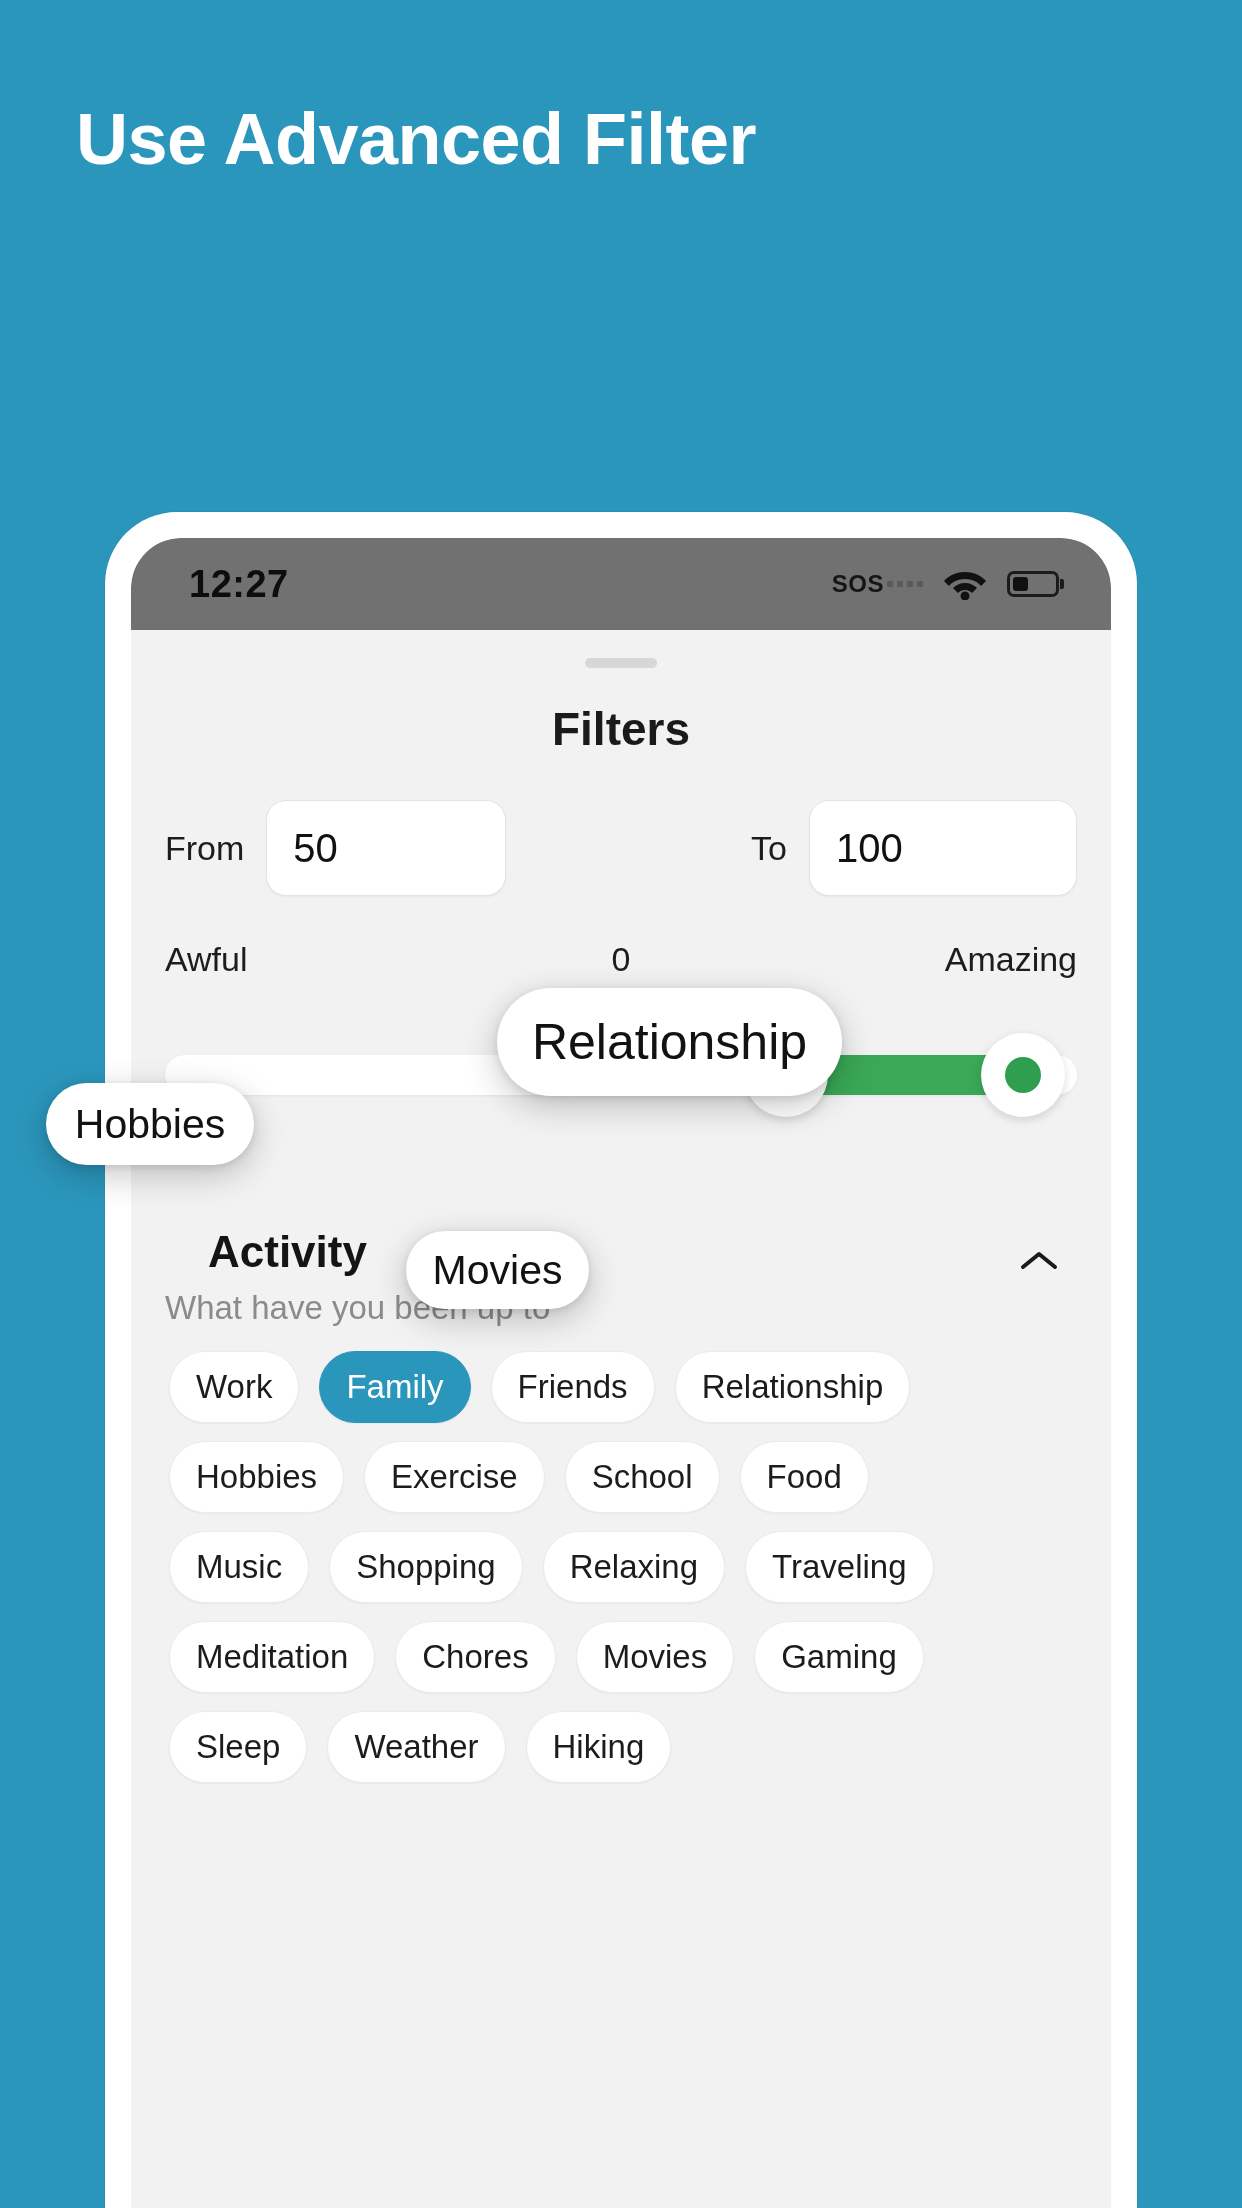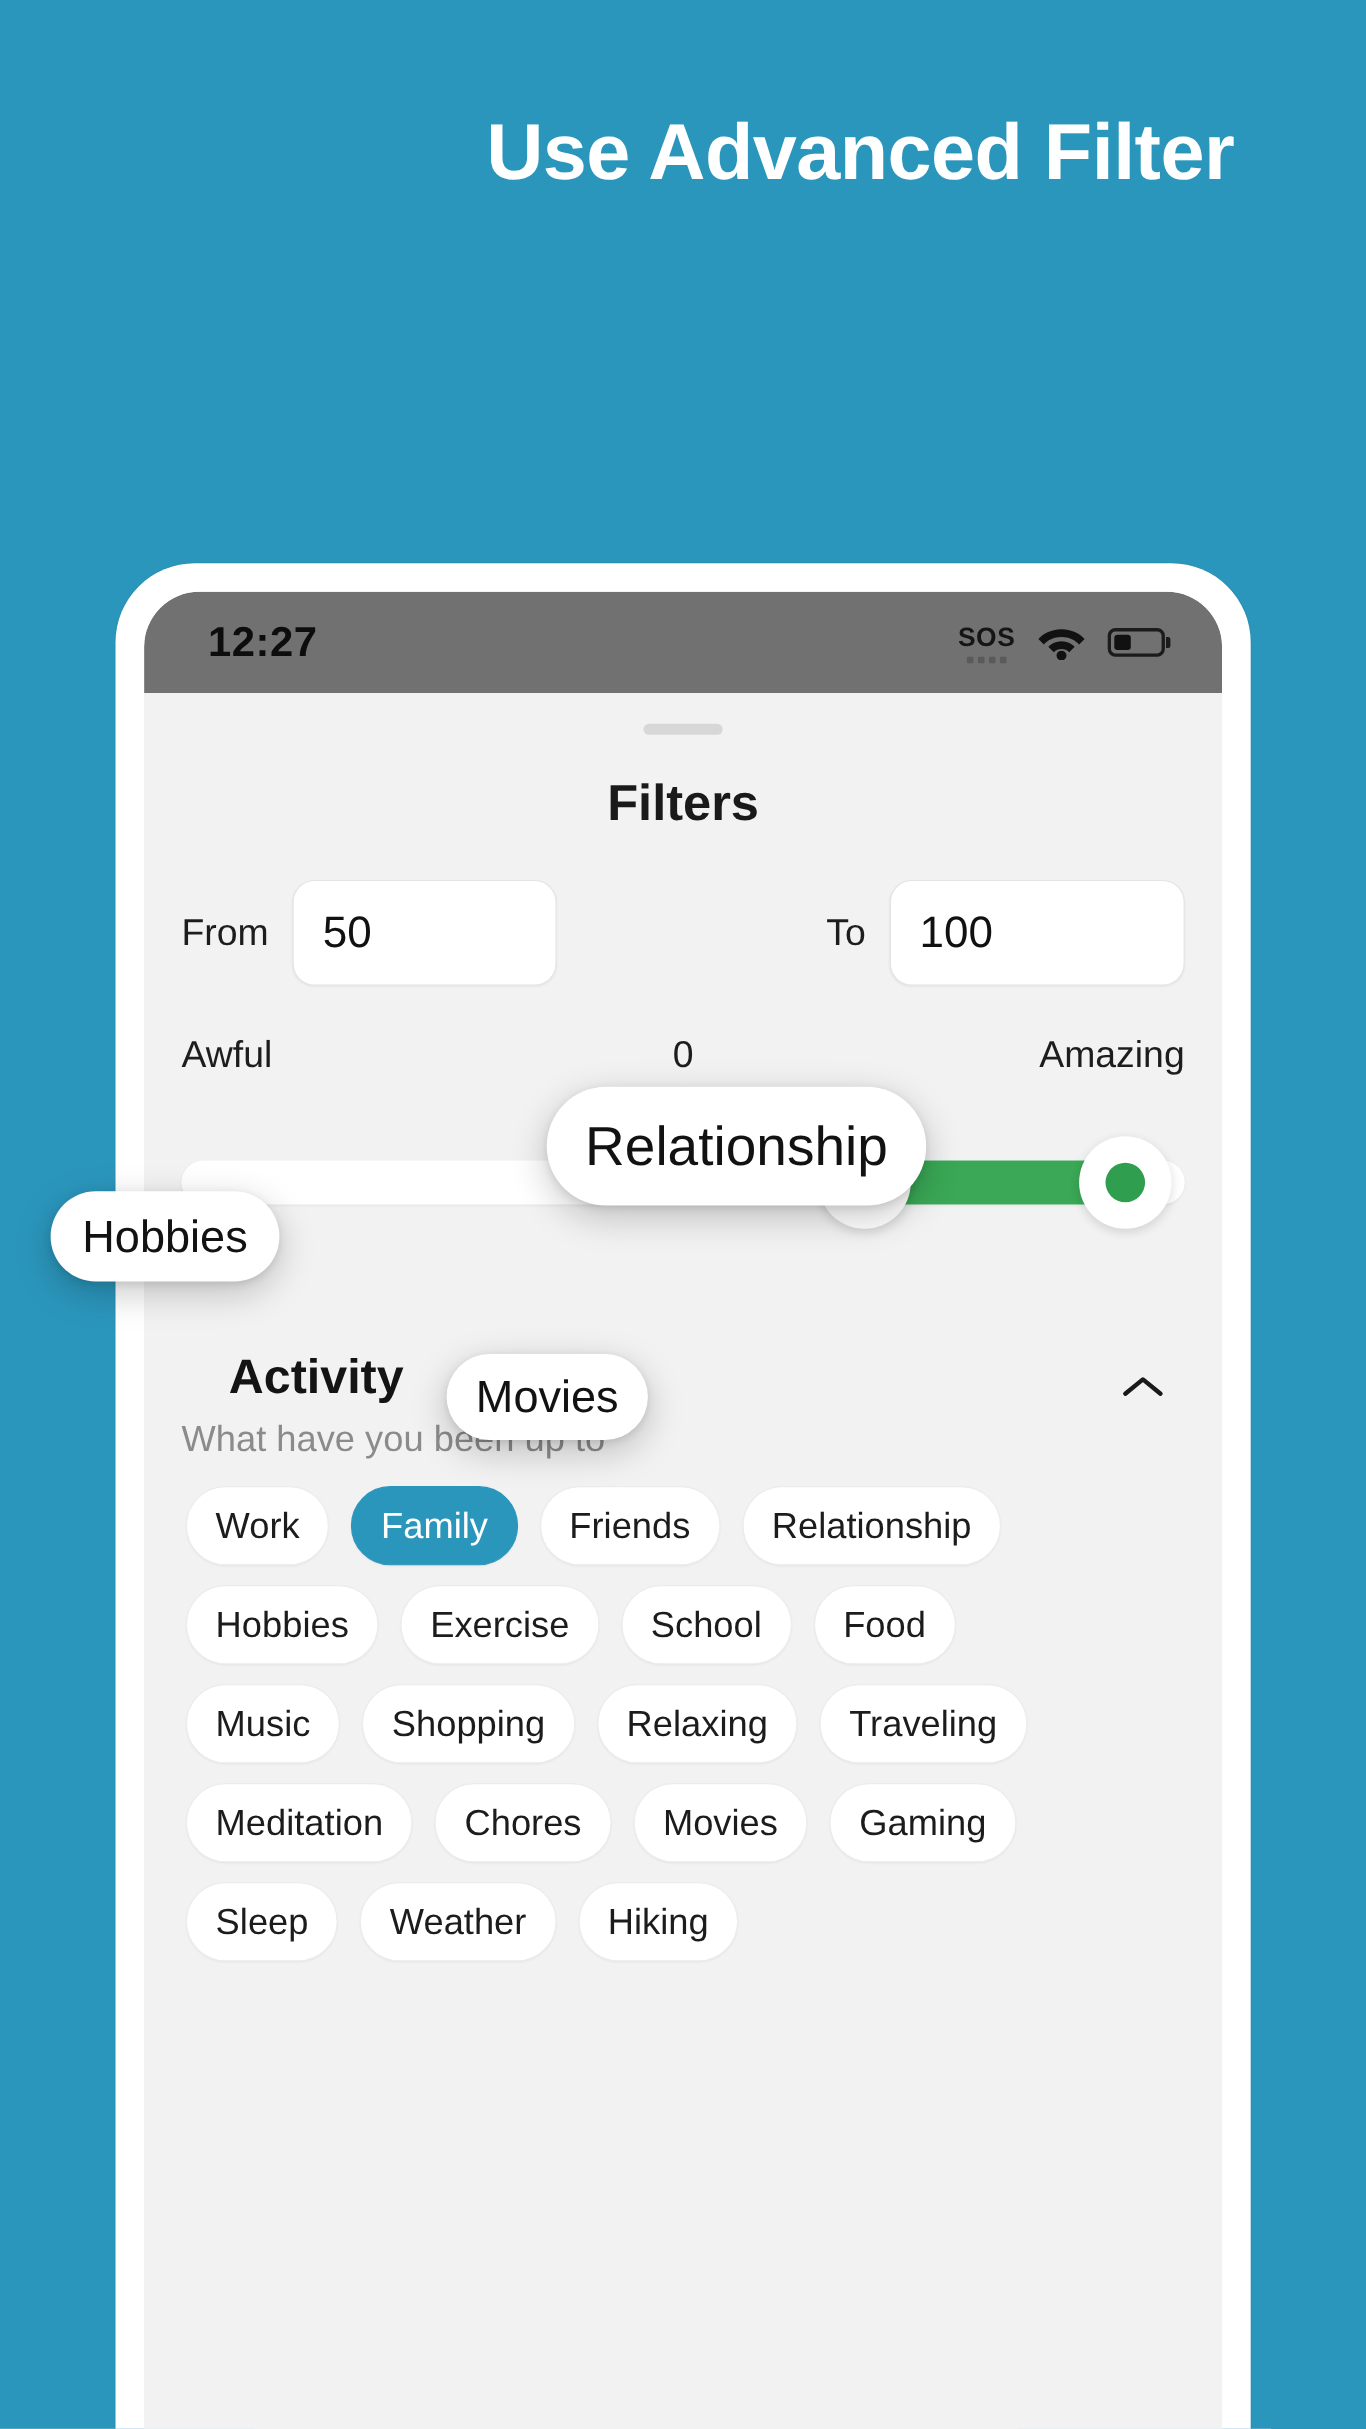--- a/index.html
+++ b/index.html
@@ -7,27 +7,27 @@
   body {
     background:#2b96bc;
     font-family:"Liberation Sans", sans-serif;
     position:relative;
   }
 
   
   .promo-heading {
     position:absolute;
     top:88px; left:0; right:0;
-    text-align:right;
+    text-align:left;
     color:#ffffff;
     font-size:72px;
     font-weight:bold;
     line-height:1.42;
     letter-spacing:-0.5px;
-    padding:0 120px;
+    padding:0 76px;
   }
 
   
   .phone-frame {
     position:absolute;
     left:105px;
     top:512px;
     width:1032px;
     height:1760px;
     background:#ffffff;
@@ -58,21 +58,21 @@
     color:#0d0d0d;
     font-size:38px;
     font-weight:bold;
     letter-spacing:0.5px;
   }
   .status-right {
     display:flex;
     align-items:center;
     gap:20px;
   }
-  .sos-group { display:flex; flex-direction:column; align-items:center; gap:3px; }
+  .sos-group { display:flex; flex-direction:row; align-items:center; gap:3px; }
   .sos-text { color:#151515; font-size:24px; font-weight:bold; letter-spacing:0.5px; }
   .sos-dots { display:flex; gap:4px; }
   .sos-dots span { width:6px; height:6px; background:#5a5a5a; border-radius:1px; display:block; }
   .wifi-icon { display:block; }
   .battery {
     width:52px; height:26px;
     border:3px solid #1b1b1b;
     border-radius:7px;
     position:relative;
     display:flex; align-items:center;

